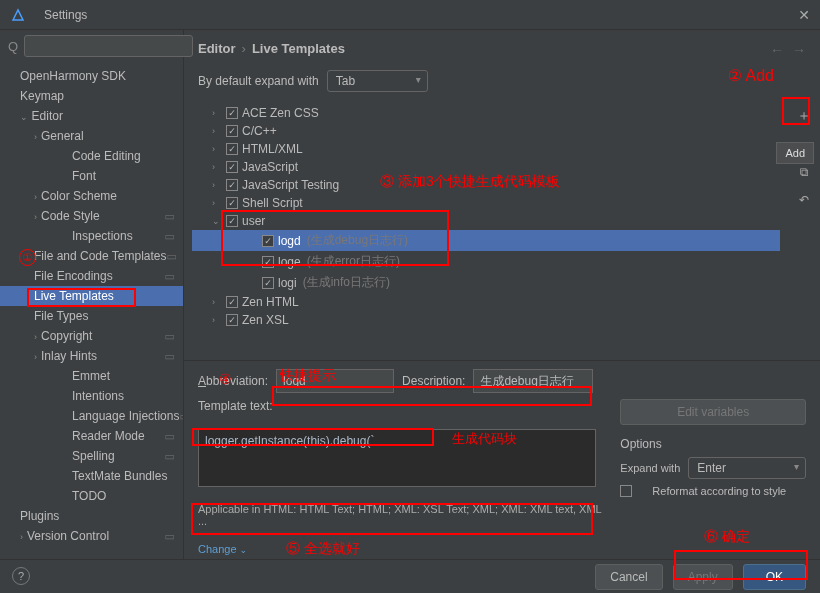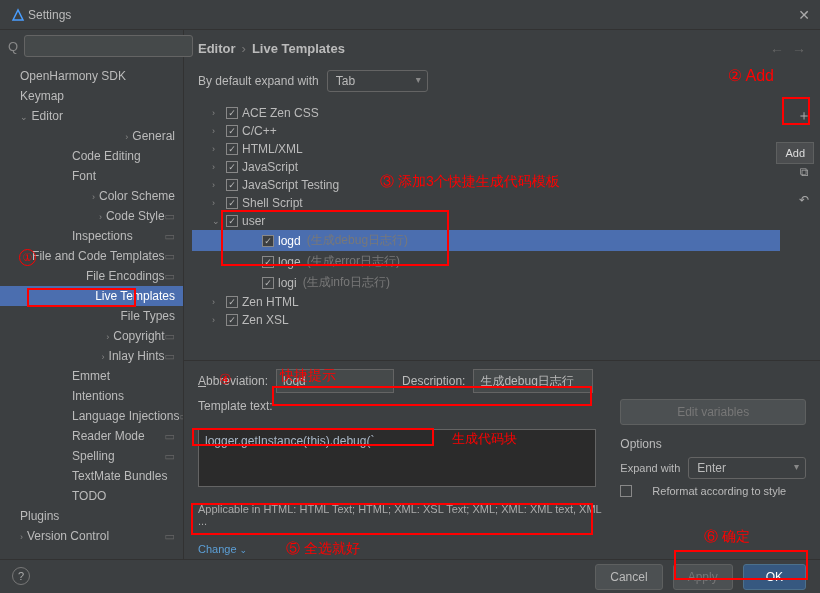--- a/index.html
+++ b/index.html
@@ -1,28 +1,28 @@
 <!DOCTYPE html>
 <html><head>
 <meta charset="utf-8">
 <style>
 * { margin:0; padding:0; box-sizing:border-box; font-family:'Segoe UI',Arial,sans-serif; }
 body { background:#3c3f41; color:#bbb; font-size:12px; width:820px; height:593px; overflow:hidden; position:relative; }
 .titlebar { height:30px; background:#3c3f41; border-bottom:1px solid #323232; display:flex; align-items:center; padding:0 10px; justify-content:space-between; }
-.titlebar-left { display:flex; align-items:center; gap:2px; }
+.titlebar-left { display:flex; align-items:center; gap:18px; }
 .titlebar-logo { width:16px; height:16px; display:flex; align-items:center; justify-content:center; }
 .close-x { cursor:pointer; font-size:14px; color:#aaa; }
 .content { display:flex; height:calc(100% - 64px); }
 .sidebar { width:184px; border-right:1px solid #323232; display:flex; flex-direction:column; }
 .search-row { padding:5px 8px; display:flex; align-items:center; gap:6px; }
 .search-input { flex:1; background:#45494a; border:1px solid #646464; border-radius:3px; padding:3px 6px; color:#bbb; font-size:12px; height:22px; }
 .search-icon { color:#888; font-size:13px; }
 .tree { flex:1; overflow:auto; padding:4px 0; }
 .tree-item { padding:3px 8px 3px 20px; display:flex; align-items:center; justify-content:space-between; cursor:pointer; white-space:nowrap; }
-.tree-item.lvl2 { padding-left:34px;justify-content:flex-end; }
+.tree-item.lvl2 { padding-left:34px; }
 .tree-item.lvl3 { padding-left:72px; }
 .tree-item.selected { background:#4b6eaf; color:#fff; }
 .tree-item .chev { font-size:9px; color:#888; margin-right:4px; }
 .tree-item .icon-right { color:#666; font-size:11px; }
 .main { flex:1; display:flex; flex-direction:column; }
 .breadcrumb { padding:10px 14px; display:flex; align-items:center; justify-content:space-between; }
 .breadcrumb-left { display:flex; gap:6px; align-items:center; font-size:13px; }
 .bc-sep { color:#777; }
 .nav-arrows { display:flex; gap:8px; color:#666; font-size:14px; }
 .expand-row { padding:4px 14px 8px; display:flex; align-items:center; gap:8px; }

